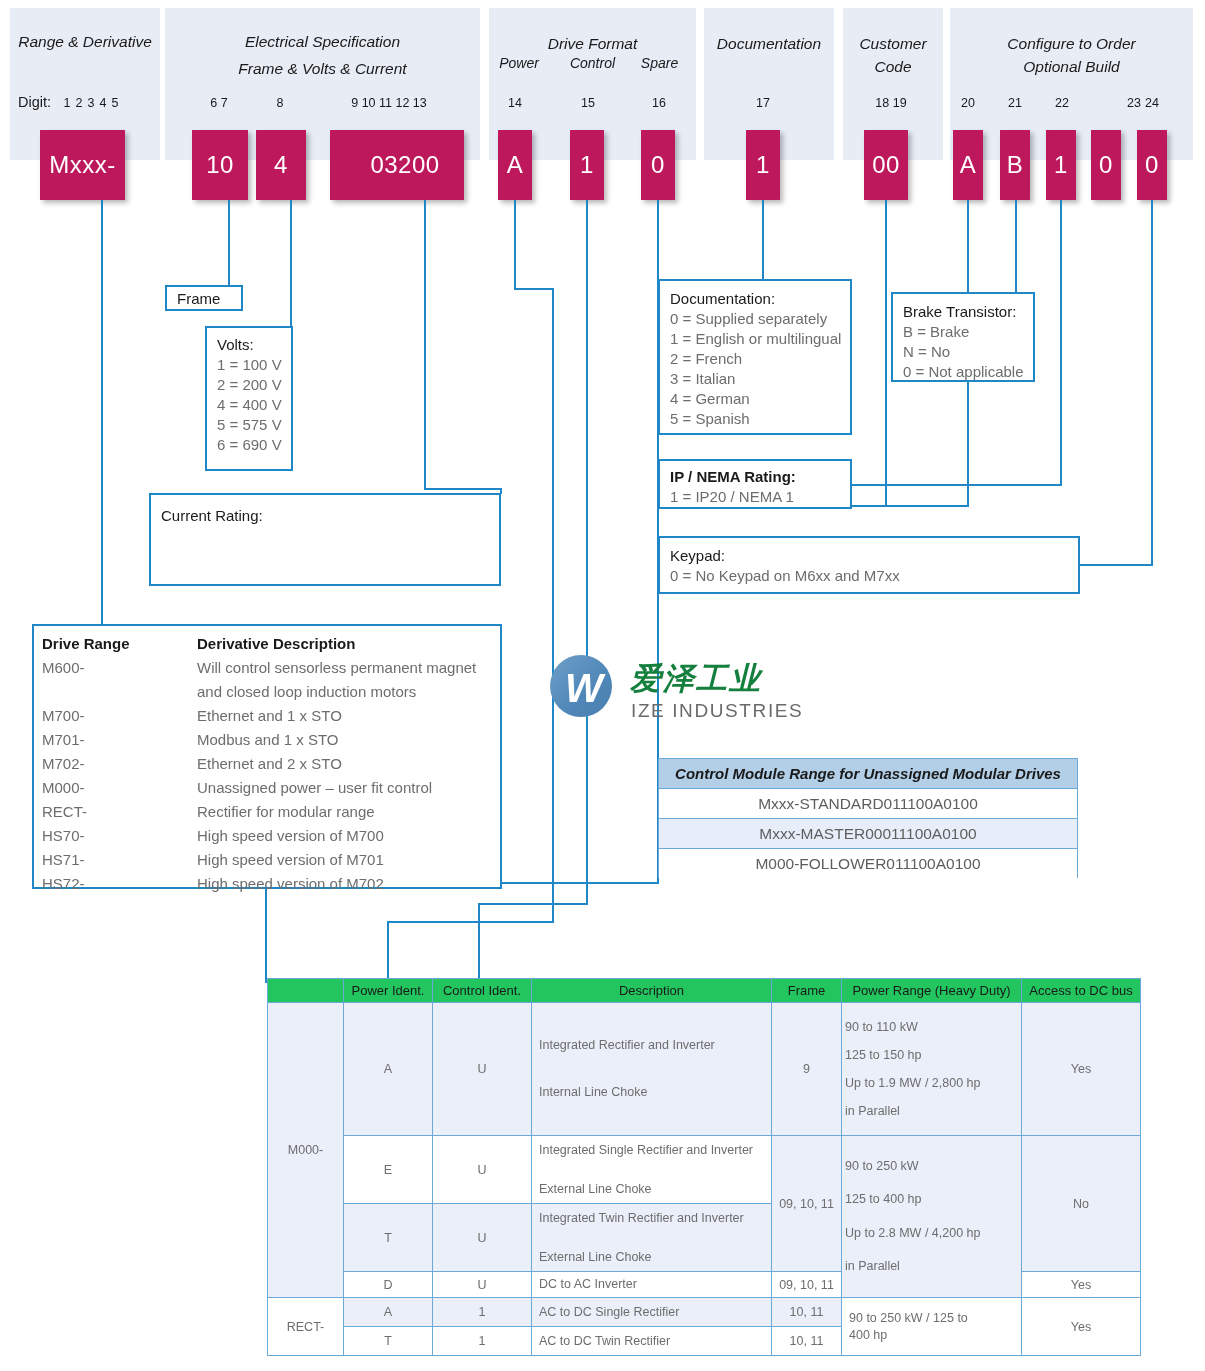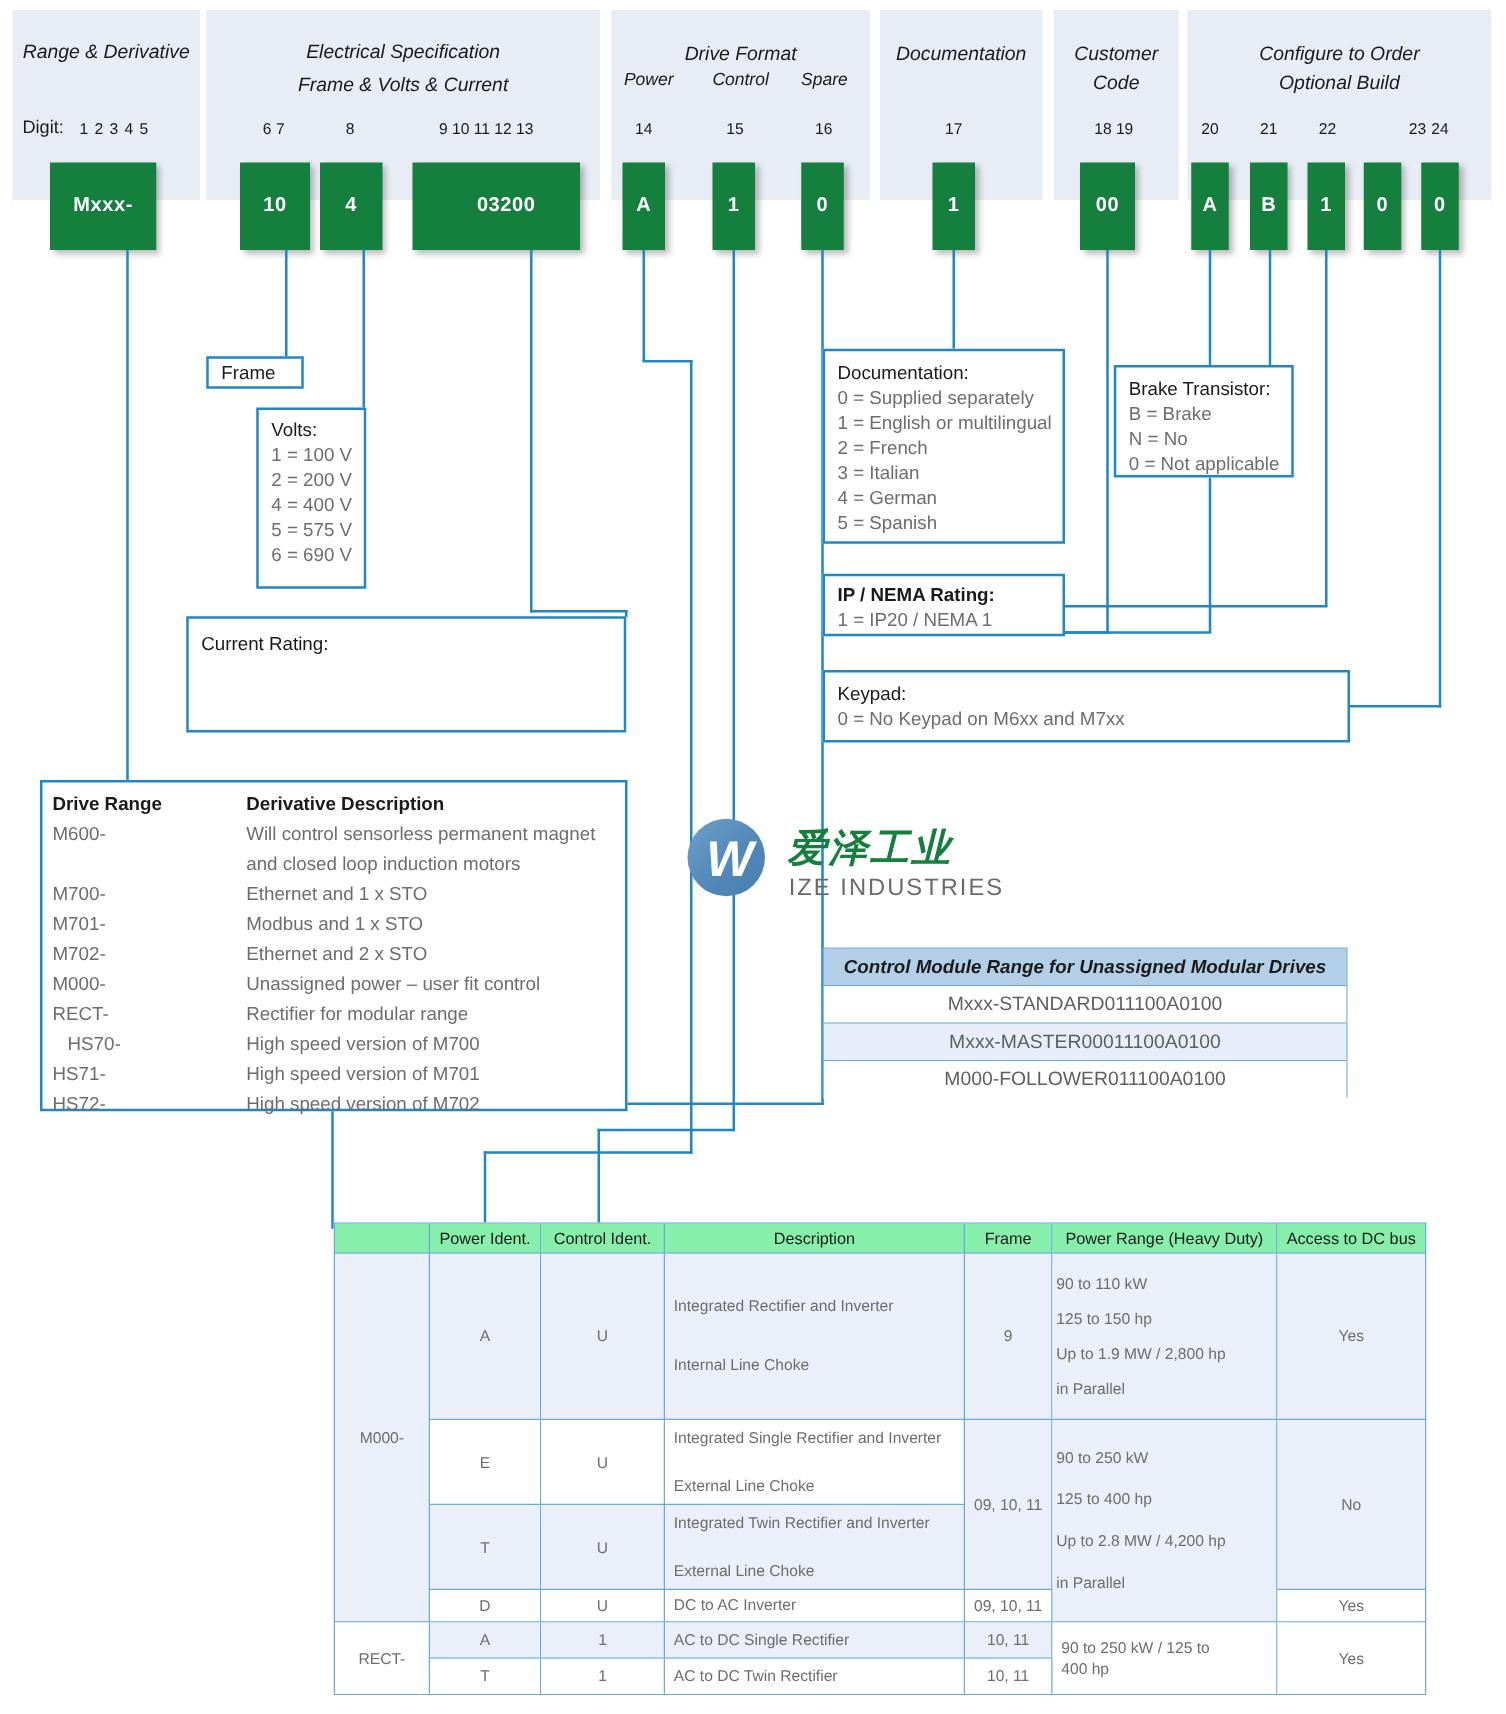--- a/index.html
+++ b/index.html
@@ -44,24 +44,24 @@
     position:absolute;
     font-size:12.5px;
     color:#1a1a1a;
     text-align:center;
     font-weight:normal;
   }
 
   
   .cbox{
     position:absolute;
-    background:#15803d;
+    background:#be185d;
     color:#ffffff;
-    font-weight:bold;
-    font-size:16px;
+    font-weight:normal;
+    font-size:24px;
     display:flex;
     align-items:center;
     justify-content:center;
     box-shadow:3px 3px 5px rgba(0,0,0,0.28);
     letter-spacing:0.5px;
   }
 
   
   .ln{position:absolute;background:#1f87c8;}
   .lnv{width:2px;}
@@ -132,21 +132,21 @@
   .cmt-a{background:#ffffff;font-size:15.5px;color:#5e5e5e;}
   .cmt-b{background:#e7eefa;font-size:15.5px;color:#5e5e5e;}
 
   
   .bt{position:absolute;border:1px solid #6aa9d8;box-sizing:border-box;
       background:#ffffff;}
   .cell{position:absolute;box-sizing:border-box;
     border-right:1px solid #6aa9d8;border-bottom:1px solid #6aa9d8;
     display:flex;align-items:center;justify-content:center;
     font-size:12.5px;color:#6d6d6d;text-align:center;padding:2px 4px;}
-  .cell.hdr{background:#86efac;color:#1a1a1a;font-size:13px;
+  .cell.hdr{background:#22c55e;color:#1a1a1a;font-size:13px;
     border-bottom:1px solid #6aa9d8;}
   .cell.shade{background:#eaeff9;}
   .cell.white{background:#ffffff;}
   .cell.noR{border-right:none;}
   .cell.noB{border-bottom:none;}
   .cell.col{flex-direction:column;justify-content:space-around;}
   .cell.col2{flex-direction:column;justify-content:center;}
   .cell .l{width:100%;text-align:left;padding-left:6px;line-height:17px;}
 </style>
 </head>
@@ -316,21 +316,21 @@
 
 <div class="dr-row dr-c" style="left:42px;top:755px;">M702-</div>
 <div class="dr-row dr-c" style="left:197px;top:755px;">Ethernet and 2 x STO</div>
 
 <div class="dr-row dr-c" style="left:42px;top:779px;">M000-</div>
 <div class="dr-row dr-c" style="left:197px;top:779px;">Unassigned power – user fit control</div>
 
 <div class="dr-row dr-c" style="left:42px;top:803px;">RECT-</div>
 <div class="dr-row dr-c" style="left:197px;top:803px;">Rectifier for modular range</div>
 
-<div class="dr-row dr-c" style="left:54px;top:827px;">HS70-</div>
+<div class="dr-row dr-c" style="left:42px;top:827px;">HS70-</div>
 <div class="dr-row dr-c" style="left:197px;top:827px;">High  speed version of M700</div>
 
 <div class="dr-row dr-c" style="left:42px;top:851px;">HS71-</div>
 <div class="dr-row dr-c" style="left:197px;top:851px;">High  speed version of M701</div>
 
 <div class="dr-row dr-c" style="left:42px;top:875px;">HS72-</div>
 <div class="dr-row dr-c" style="left:197px;top:875px;">High speed version of M702</div>
 
 <div class="logo-mark" style="left:550px;top:655px;"></div>
 <div class="logo-w" style="left:565px;top:668px;">W</div>

